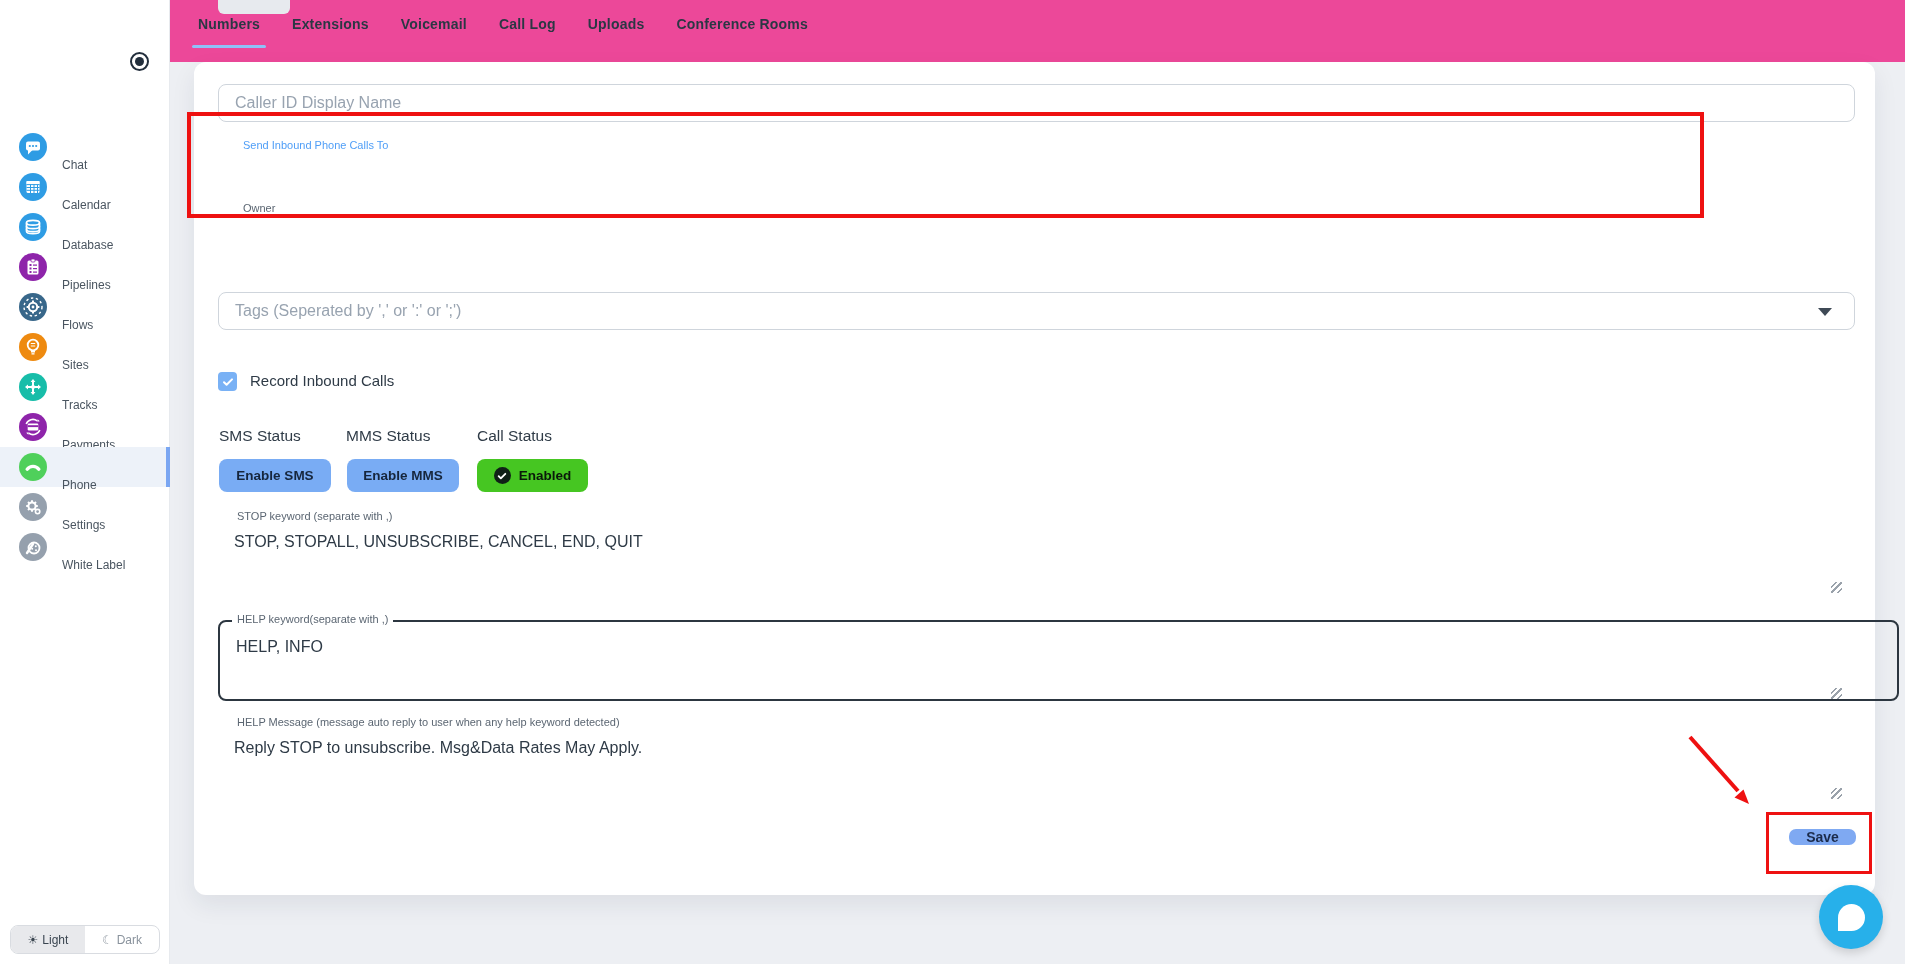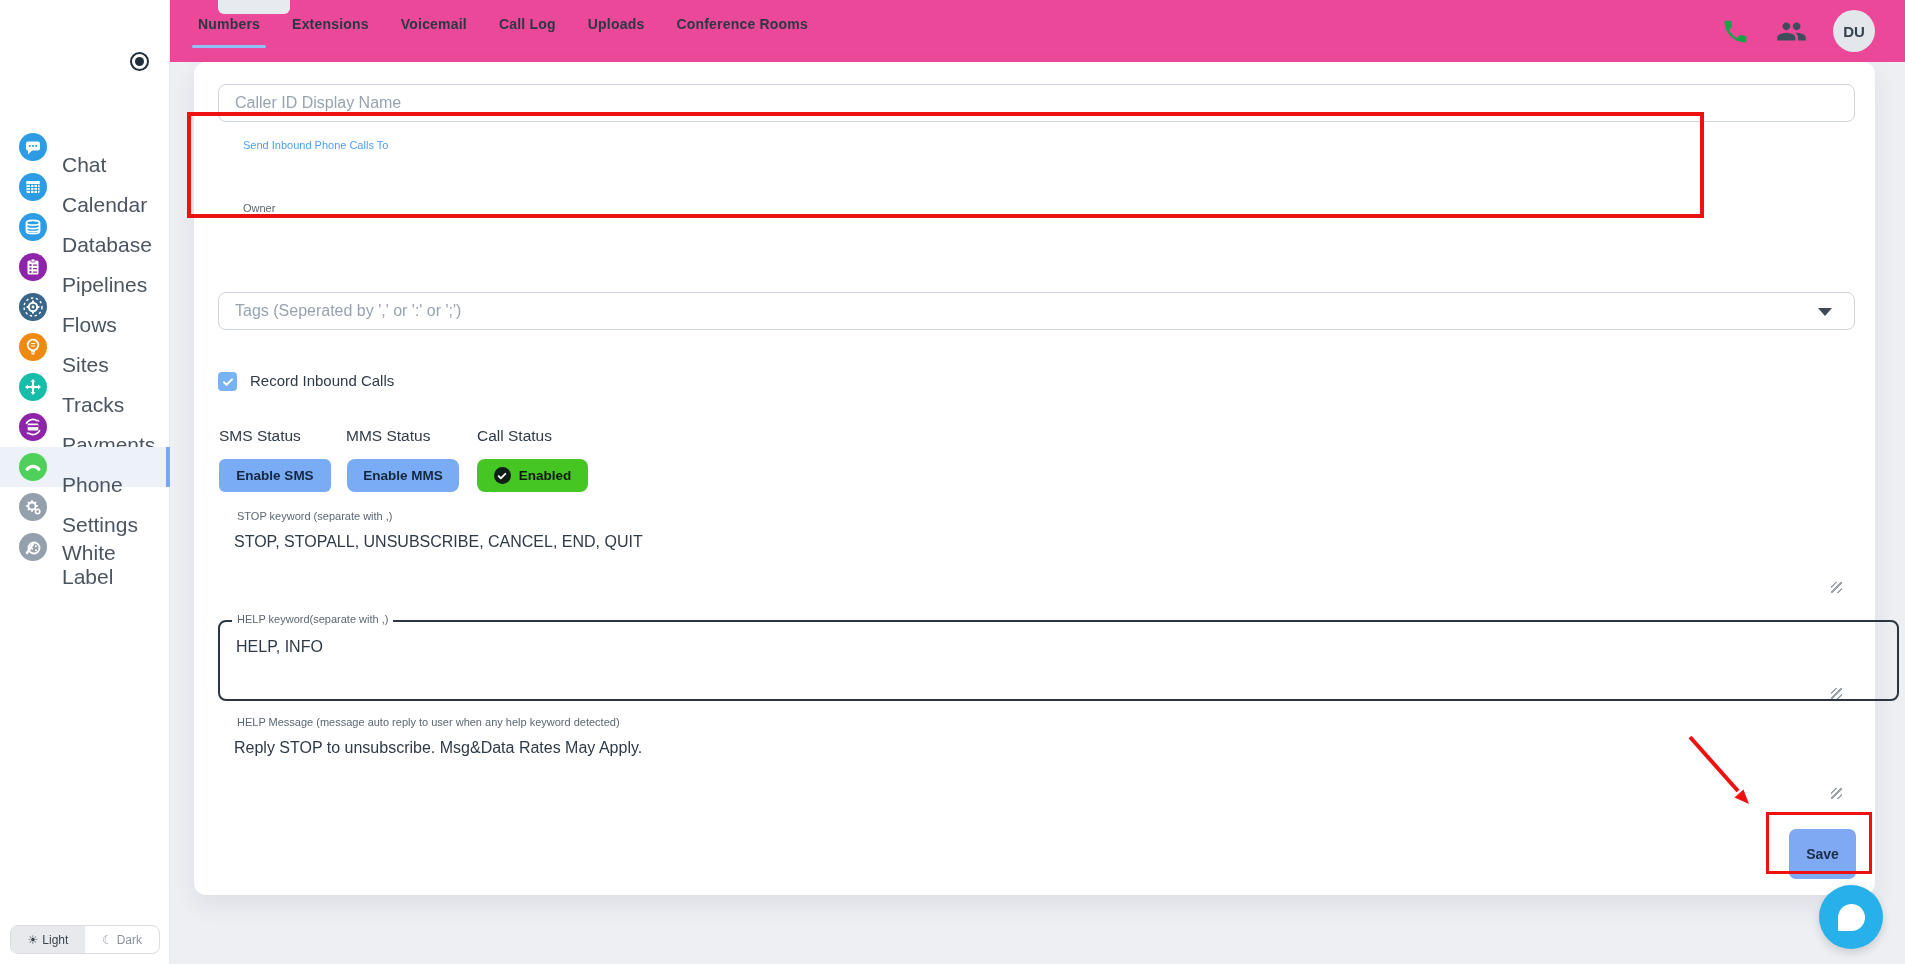--- a/index.html
+++ b/index.html
@@ -15,21 +15,21 @@
   .tab.active::after { content:""; position:absolute; left:-6px; right:-6px; bottom:6px; height:3px; background:#8fc1f8; border-radius:2px; }
   .hdr-icons { position:absolute; top:0; right:30px; height:62px; display:flex; align-items:center; gap:26px; }
   .avatar { width:42px; height:42px; border-radius:50%; background:#e3e6ea; color:#37424e; font-size:15px; font-weight:700; display:flex; align-items:center; justify-content:center; }
 
   
   .sidebar { position:absolute; left:0; top:0; width:170px; height:964px; background:#fff; border-right:1px solid #e7eaee; z-index:5; }
   .collapse { position:absolute; left:130px; top:52px; width:19px; height:19px; border:2px solid #222e3c; border-radius:50%; }
   .collapse::after { content:""; position:absolute; left:3px; top:3px; width:9px; height:9px; background:#222e3c; border-radius:50%; }
   .nav { position:absolute; left:0; top:127px; width:170px; }
   .nav-item { position:relative; height:40px; display:flex; align-items:center; padding-left:19px; gap:15px; cursor:pointer; }
-  .nav-item .lbl { font-size:21px; color:#4a5560;margin-top:36px; }
+  .nav-item .lbl { font-size:12px; color:#4a5560;margin-top:36px; }
   .nav-item.active { background:#edf2f9; }
   .nav-item.active::after { content:""; position:absolute; right:0; top:0; bottom:0; width:4px; background:#7aa6f2; }
   .ico { width:28px; height:28px; flex:0 0 28px; }
 
   .theme-toggle { position:absolute; left:10px; top:925px; width:150px; height:29px; border:1px solid #d9dce1; border-radius:8px; display:flex; overflow:hidden; background:#fff; }
   .theme-seg { flex:1; display:flex; align-items:center; justify-content:center; gap:4px; font-size:12px; cursor:pointer; }
   .theme-seg.sel { background:#e8e9ec; color:#3a4550; }
   .theme-seg.unsel { color:#8a939d; }
   .theme-seg .tico { font-size:12px; }
 
@@ -55,21 +55,21 @@
   .chkbox { width:19px; height:19px; border-radius:4px; background:#79b1f5; display:flex; align-items:center; justify-content:center; }
   .chk-lbl { font-size:15px; color:#2f3b47; }
 
   .status-lbl { position:absolute; top:365px; font-size:15.5px; color:#2f3b47; }
   .btn { position:absolute; top:397px; height:33px; border:none; border-radius:8px; font-family:"Liberation Sans",sans-serif;
          font-size:13.5px; font-weight:700; color:#16263c; cursor:pointer; display:flex; align-items:center; justify-content:center; gap:8px; }
   .btn.blue { background:#79acf4; }
   .btn.green { background:#46c622; color:#0a1a0a; }
   .chk-circle { width:17px; height:17px; border-radius:50%; background:#102017; display:flex; align-items:center; justify-content:center; }
 
-  .save-btn { position:absolute; left:1595px; top:767px; width:67px; height:50px; background:#7fa9f2; border:none; border-radius:7px;
+  .save-btn { position:absolute; left:1595px; top:767px; width:67px; height:16px; background:#7fa9f2; border:none; border-radius:7px;
               font-family:"Liberation Sans",sans-serif; font-size:14px; font-weight:700; color:#1b2b4b; cursor:pointer; }
 
   
   .anno1 { position:absolute; left:187px; top:112px; width:1517px; height:106px; border:4px solid #ee1111; z-index:8; pointer-events:none; }
   .anno2 { position:absolute; left:1766px; top:812px; width:106px; height:62px; border:3px solid #ee1111; z-index:8; pointer-events:none; }
   .anno-arrow { position:absolute; left:0; top:0; width:1905px; height:964px; z-index:8; pointer-events:none; }
 
   
   .chat-widget { position:absolute; left:1819px; top:885px; width:64px; height:64px; border-radius:50%; background:#27b0ea;
                  display:flex; align-items:center; justify-content:center; cursor:pointer; z-index:6; box-shadow:0 4px 10px rgba(0,0,0,.15); }
@@ -82,33 +82,20 @@
 
   <div class="topstrip">
     <div class="ghost-highlight"></div>
     <div class="tabs">
       <div class="tab active">Numbers</div>
       <div class="tab">Extensions</div>
       <div class="tab">Voicemail</div>
       <div class="tab">Call Log</div>
       <div class="tab">Uploads</div>
       <div class="tab">Conference Rooms</div>
-    </div>
-    <div class="hdr-icons">
-      <span style="display:flex">
-        <svg width="29" height="29" viewBox="0 0 24 24">
-            <path fill="#16a34a" d="M6.62 10.79c1.44 2.83 3.76 5.14 6.59 6.59l2.2-2.21c.27-.27.67-.36 1.02-.24 1.12.37 2.33.57 3.57.57.55 0 1 .45 1 1V20c0 .55-.45 1-1 1-9.39 0-17-7.61-17-17 0-.55.45-1 1-1h3.5c.55 0 1 .45 1 1 0 1.25.2 2.45.57 3.57.11.35.03.74-.25 1.02l-2.2 2.2z"></path>
-          </svg>
-      </span>
-      <span style="display:flex">
-        <svg width="31" height="31" viewBox="0 0 24 24">
-            <path fill="#3e4c5c" d="M16 11c1.66 0 2.99-1.34 2.99-3S17.66 5 16 5c-1.66 0-3 1.34-3 3s1.34 3 3 3zm-8 0c1.66 0 2.99-1.34 2.99-3S9.66 5 8 5 5 6.34 5 8s1.34 3 3 3zm0 2c-2.33 0-7 1.17-7 3.5V19h14v-2.5c0-2.33-4.67-3.5-7-3.5zm8 0c-.29 0-.62.02-.97.05 1.16.84 1.97 1.97 1.97 3.45V19h6v-2.5c0-2.33-4.67-3.5-7-3.5z"></path>
-          </svg>
-      </span>
-      <div class="avatar">DU</div>
     </div>
   </div>
 
   <div class="sidebar">
     <div class="collapse"></div>
     <div class="nav">
 
       <div class="nav-item">
         <svg class="ico" viewBox="0 0 28 28">
             <circle cx="14" cy="14" r="14" fill="#2e9ce4"></circle>
@@ -292,21 +279,21 @@
             <path d="M2 6.2l2.6 2.6L10 3.4" fill="none" stroke="#fff" stroke-width="2" stroke-linecap="round" stroke-linejoin="round"></path>
           </svg>
       </div>
       <span class="chk-lbl">Record Inbound Calls</span>
     </div>
 
     <span class="status-lbl" style="left:25px;">SMS Status</span>
     <span class="status-lbl" style="left:152px;">MMS Status</span>
     <span class="status-lbl" style="left:283px;">Call Status</span>
 
-    <button class="btn blue" style="left:25px; width:112px;border-radius:6px;">Enable SMS</button>
+    <button class="btn blue" style="left:25px; width:112px;">Enable SMS</button>
     <button class="btn blue" style="left:153px; width:112px;">Enable MMS</button>
     <button class="btn green" style="left:283px; width:111px;">
       <span class="chk-circle">
         <svg width="10" height="10" viewBox="0 0 12 12">
             <path d="M2 6.2l2.6 2.6L10 3.4" fill="none" stroke="#fff" stroke-width="2.2" stroke-linecap="round" stroke-linejoin="round"></path>
           </svg>
       </span>
       <span>Enabled</span>
     </button>
 

